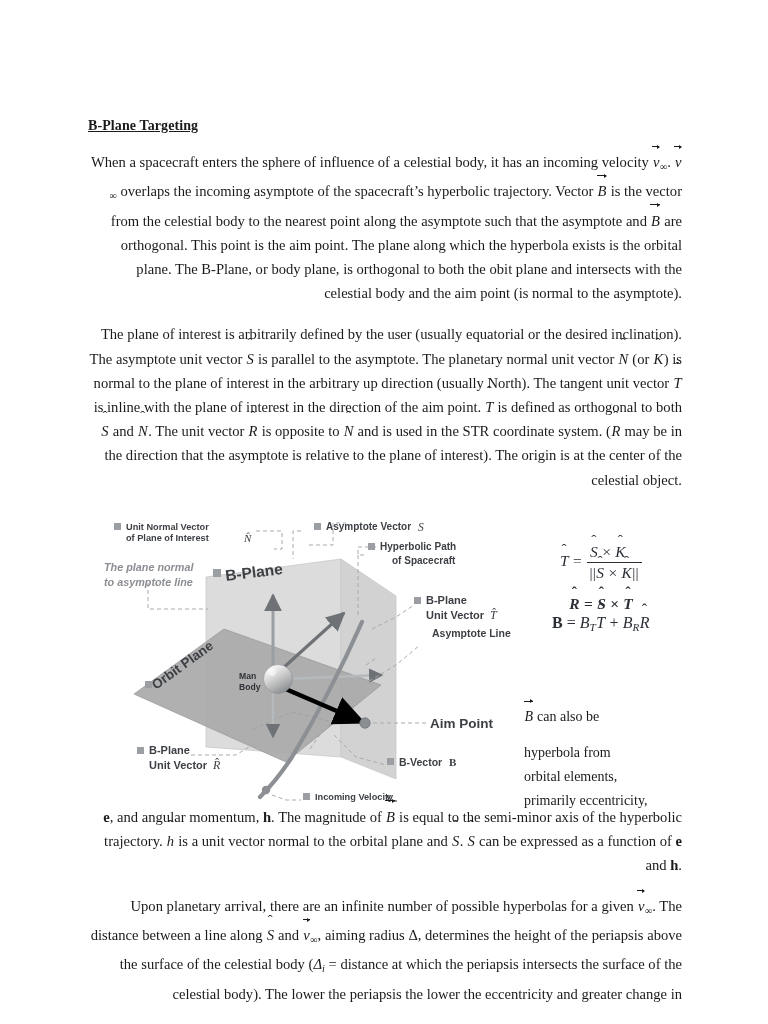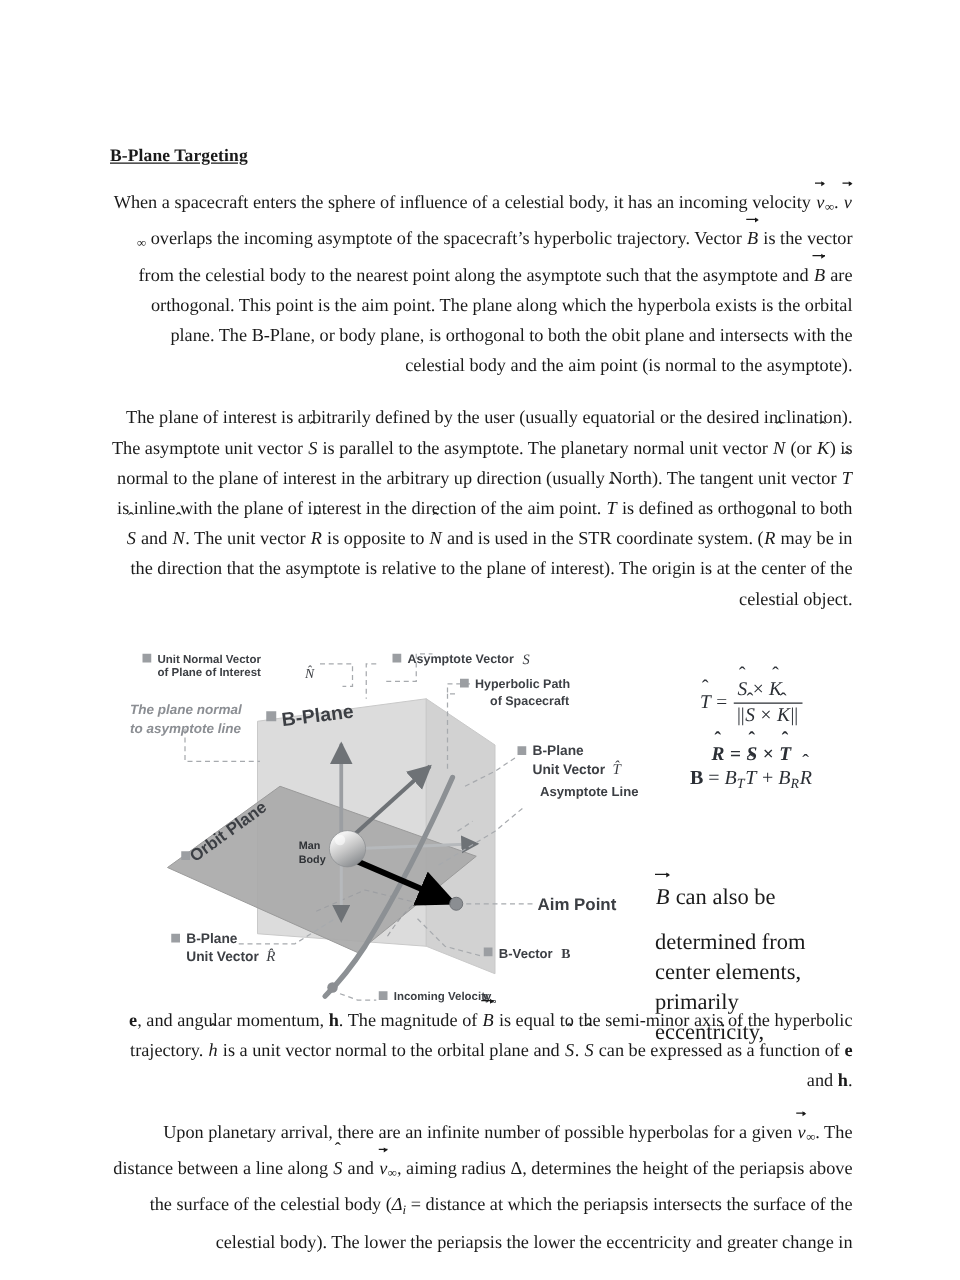--- a/index.html
+++ b/index.html
@@ -149,21 +149,21 @@
     display:block;
     border-top: 1.1px solid #2b2f35;
     padding: 1px 3px 0 3px;
   }
 
   
   .wrap-text {
     position: absolute;
     left: 436px;
     width: 158px;
-    font-size: 18px;
+    font-size: 14px;
     line-height: 24.2px;
   }
   .wt1 { top: 196px; }
   .wt2 { top: 232px; }
 
   
   .after-figure {
     margin-top: 4px;
   }
 </style>
@@ -306,21 +306,21 @@
 
       <div class="eqpanel">
         <div class="eq eq1"><span class="hat"><span class="mi">T</span></span> <span>=</span> <span class="frac"><span class="num"><span class="hat"><span class="mi">S</span></span> <span>×</span> <span class="hat"><span class="mi">K</span></span></span><span class="den"><span>||</span><span class="hat"><span class="mi">S</span></span> <span>×</span> <span class="hat"><span class="mi">K</span></span><span>||</span></span></span></div>
 
         <div class="eq eq2"><span class="hat"><span class="mi">R</span></span> <span>=</span> <span class="hat"><span class="mi">S</span></span> <span>×</span> <span class="hat"><span class="mi">T</span></span></div>
 
         <div class="eq eq3"><span class="mb">B</span> <span>=</span> <span class="mi">B</span><span class="subi">T</span><span class="hat"><span class="mi">T</span></span> <span>+</span> <span class="mi">B</span><span class="subi">R</span><span class="hat"><span class="mi">R</span></span></div>
       </div>
 
       <div class="wrap-text wt1"><span class="vec"><span class="mi">B</span></span><span> can also be</span></div>
-      <div class="wrap-text wt2"><span>determined from</span><br><span>center elements,</span><br><span>primarily eccentricity,</span></div>
+      <div class="wrap-text wt2"><span>hyperbola from</span><br><span>orbital elements,</span><br><span>primarily eccentricity,</span></div>
     </div>
 
     <p class="body after-figure"><span class="mb">e</span><span>, and angular momentum, </span><span class="mb">h</span><span>. The magnitude of </span><span class="vec"><span class="mi">B</span></span><span> is equal to the semi-minor axis of the hyperbolic trajectory. </span><span class="hat"><span class="mi">h</span></span><span> is a unit vector normal to the orbital plane and </span><span class="hat"><span class="mi">S</span></span><span>. </span><span class="hat"><span class="mi">S</span></span><span> can be expressed as a function of </span><span class="mb">e</span><span> and </span><span class="mb">h</span><span>.</span></p>
 
     <p class="body"><span>Upon planetary arrival, there are an infinite number of possible hyperbolas for a given </span><span class="vec"><span class="mi">v</span></span><span class="sub">∞</span><span>. The distance between a line along </span><span class="hat"><span class="mi">S</span></span><span> and </span><span class="vec"><span class="mi">v</span></span><span class="sub">∞</span><span>, aiming radius Δ, determines the height of the periapsis above the surface of the celestial body (</span><span class="mi">Δ</span><span class="subi">i</span><span> = distance at which the periapsis intersects the surface of the celestial body). The lower the periapsis the lower the eccentricity and greater change in</span></p>
 
   </div>
 </div>
 
 </body></html>

